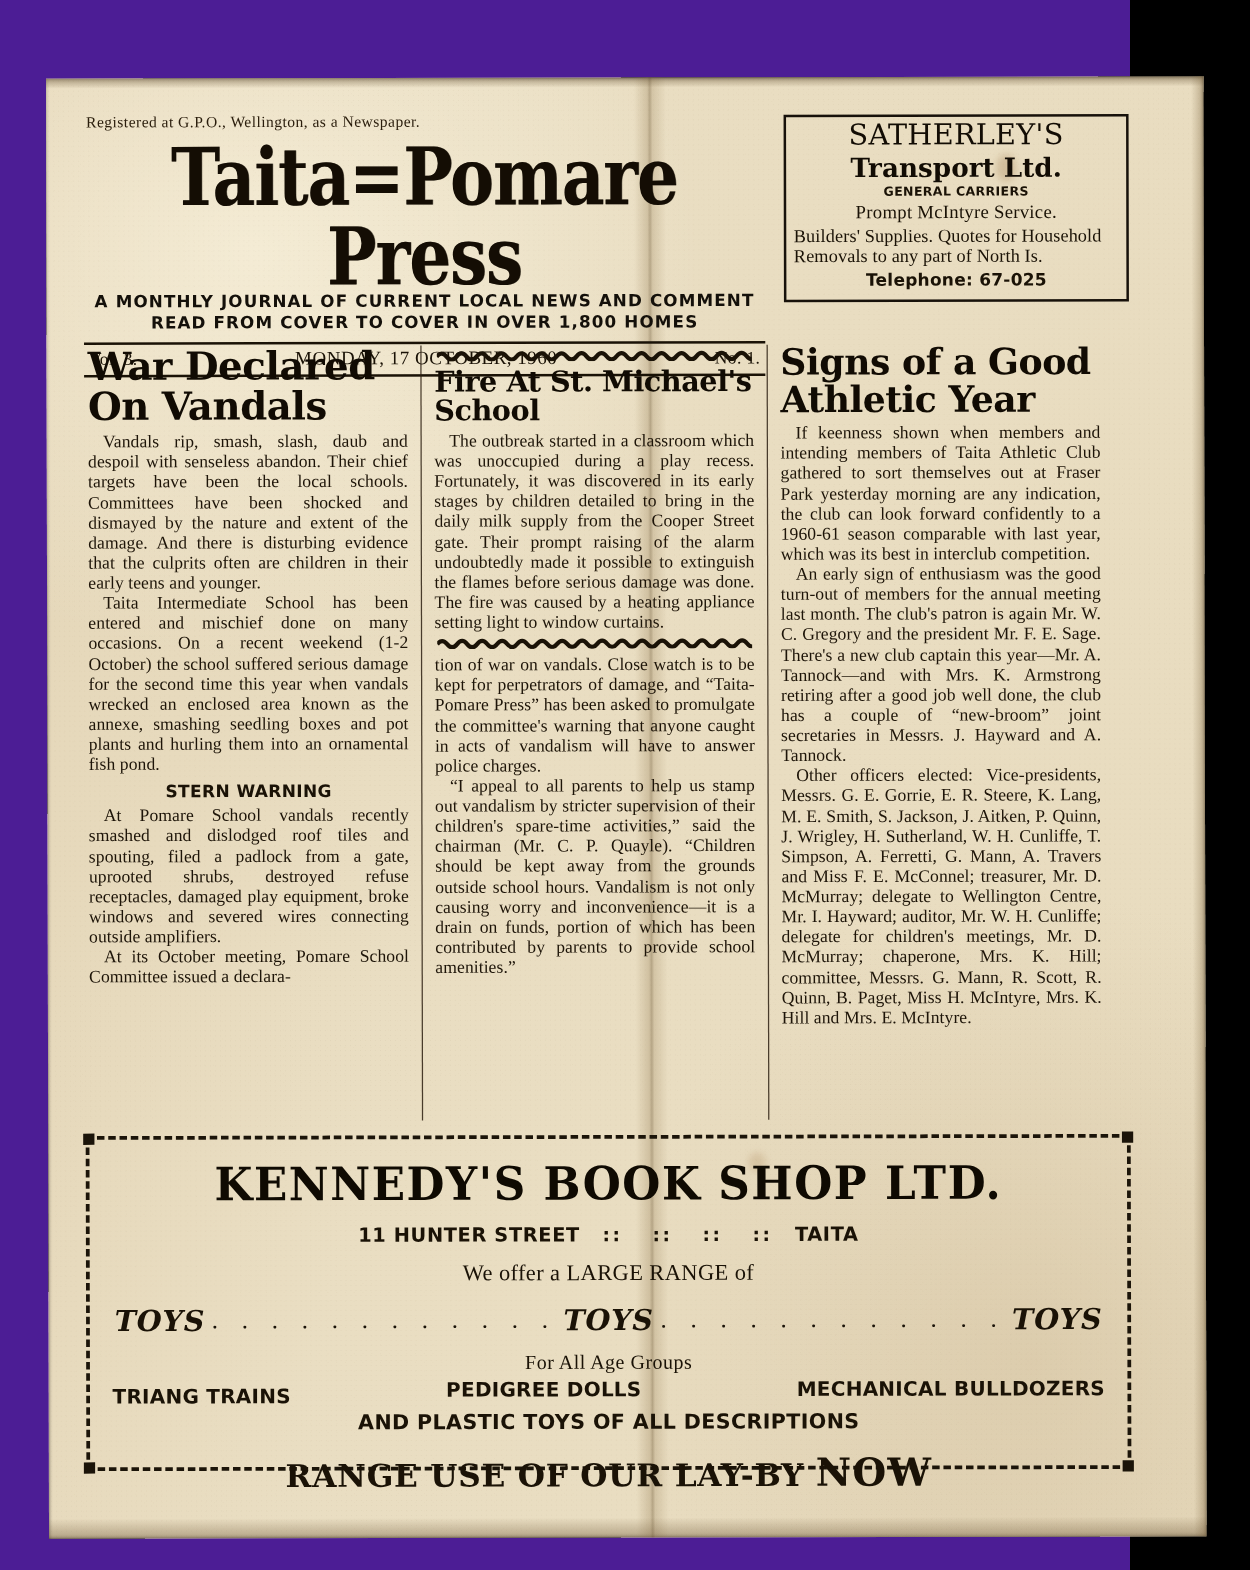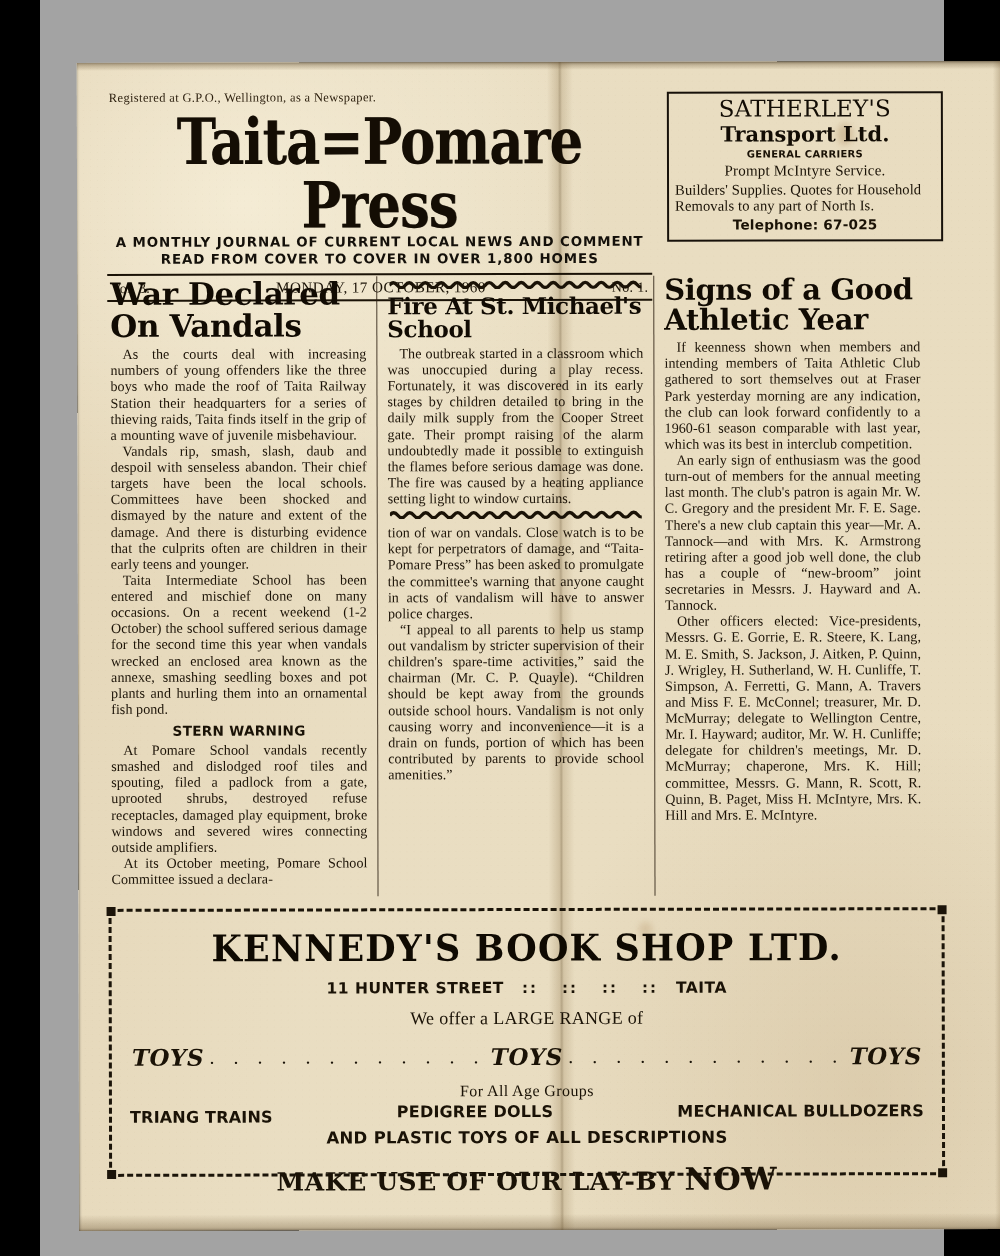--- a/index.html
+++ b/index.html
@@ -1,21 +1,21 @@
 <!DOCTYPE html>
 <html><head>
 <meta charset="utf-8">
 <title>Taita-Pomare Press</title>
 <style>
   html,body{margin:0;padding:0;background:#000;}
   body{width:1000px;height:1256px;overflow:hidden;
        font-family:"Liberation Serif", serif;}
 
   
-  #scan{position:relative;width:904px;height:1256px;background:#a3a3a3;margin-left:40px;}
+  #scan{position:relative;width:904px;height:1256px;background:#4c1d95;}
   #paper{position:absolute;left:38px;top:62px;width:926px;height:1168px;
          background:#e8dcc0;
          box-shadow:0 0 3px #000 inset;
          transform:rotate(-0.12deg);}
   
   #paper .tone1{position:absolute;inset:0;
        background:
          radial-gradient(ellipse 55% 40% at 18% 12%, rgba(255,250,232,.55), rgba(255,250,232,0) 70%),
          radial-gradient(ellipse 50% 45% at 85% 88%, rgba(205,185,150,.45), rgba(205,185,150,0) 72%),
          linear-gradient(100deg, rgba(226,210,178,.55) 0%, rgba(241,231,206,.15) 35%, rgba(233,220,190,.35) 100%);}
@@ -177,21 +177,20 @@
         <div class="l4">Prompt McIntyre Service.</div>
         <div class="l5">Builders' Supplies. Quotes for Household Removals to any part of North Is.</div>
         <div class="l6">Telephone: 67-025</div>
       </div>
 
       <div id="cols">
 
         <div class="col c1">
           <div class="hl h1">War Declared On Vandals</div>
           <div class="body">
-            <p class="ind">As the courts deal with increasing numbers of young offenders like the three boys who made the roof of Taita Railway Station their headquarters for a series of thieving raids, Taita finds itself in the grip of a mounting wave of juvenile misbehaviour.</p>
             <p class="ind">Vandals rip, smash, slash, daub and despoil with senseless abandon. Their chief targets have been the local schools. Committees have been shocked and dismayed by the nature and extent of the damage. And there is disturbing evidence that the culprits often are children in their early teens and younger.</p>
             <p class="ind">Taita Intermediate School has been entered and mischief done on many occasions. On a recent weekend (1-2 October) the school suffered serious damage for the second time this year when vandals wrecked an enclosed area known as the annexe, smashing seedling boxes and pot plants and hurling them into an ornamental fish pond.</p>
             <div class="subhead">STERN WARNING</div>
             <p class="ind">At Pomare School vandals recently smashed and dislodged roof tiles and spouting, filed a padlock from a gate, uprooted shrubs, destroyed refuse receptacles, damaged play equipment, broke windows and severed wires connecting outside amplifiers.</p>
             <p class="ind">At its October meeting, Pomare School Committee issued a declara-</p>
           </div>
         </div>
 
         <div class="rule"></div>
 
@@ -259,20 +258,20 @@
 
         <div class="k-row">
           <span>TRIANG TRAINS</span>
           <span class="mid">PEDIGREE DOLLS</span>
           <span class="mid">MECHANICAL BULLDOZERS</span>
         </div>
 
         <div class="k-plastic">AND PLASTIC TOYS OF ALL DESCRIPTIONS</div>
 
         <div class="k-layby">
-          <span>MAKE USE OF OUR LAY-BY</span>
+          <span>RANGE USE OF OUR LAY-BY</span>
           <span class="now">NOW</span>
         </div>
       </div>
 
     </div>
   </div>
 </div>
 
 </body></html>

